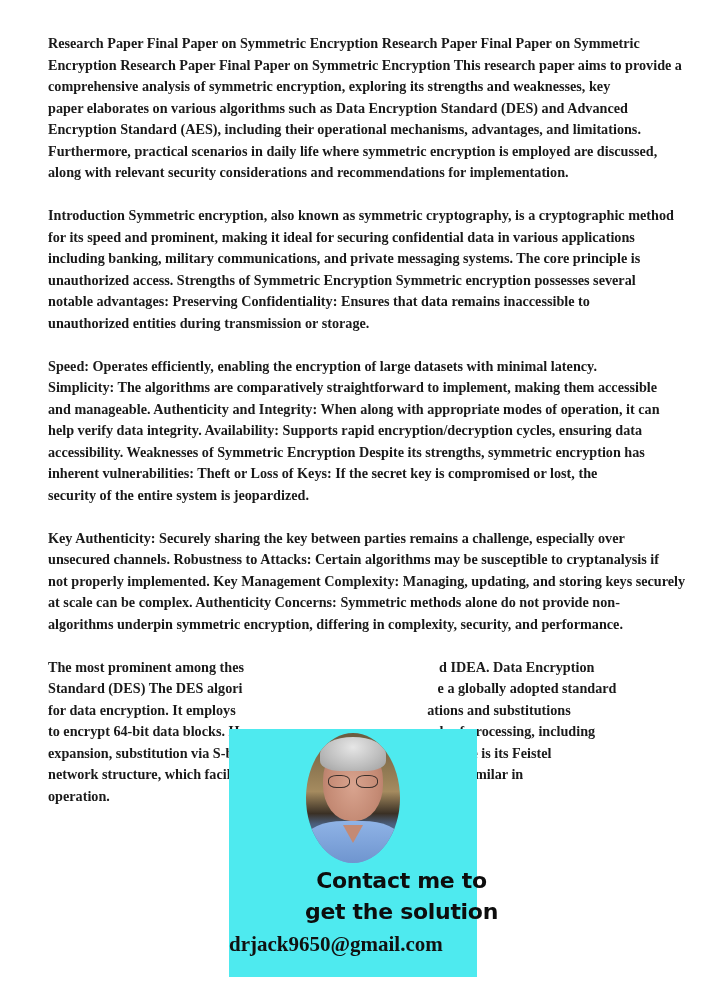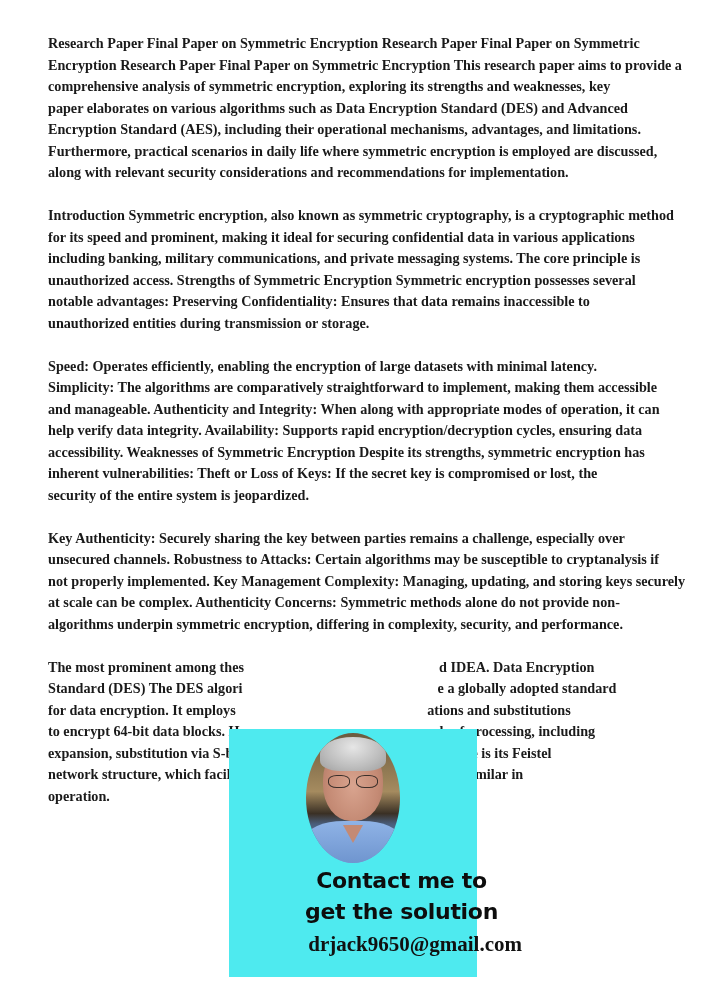--- a/index.html
+++ b/index.html
@@ -115,26 +115,25 @@
       line-height: 31px;
       color: #0d0d0d;
       letter-spacing: -0.3px;
       margin-left: 38px;
     }
     .promo-email {
       position: absolute;
       left: 0;
       top: 203px;
       width: 248px;
-      text-align: right;
+      text-align: left;
       font-family: "Liberation Serif", "DejaVu Serif", serif;
       font-weight: bold;
       font-size: 21px;
       color: #111111;
-      margin-left: 45px;
     }
   </style>
 </head>
 <body>
 
 <div class="page">
 
   <p class="para">
     <span class="line">Research Paper Final Paper on Symmetric Encryption Research Paper Final Paper on Symmetric</span>
     <span class="line">Encryption Research Paper Final Paper on Symmetric Encryption This research paper aims to provide a</span>

